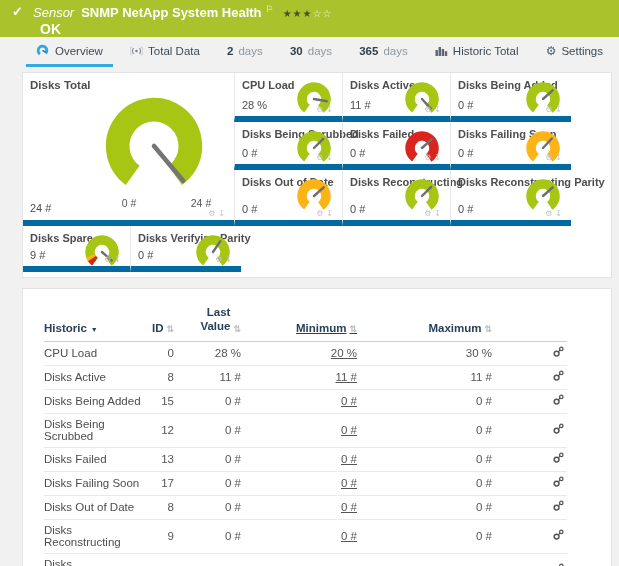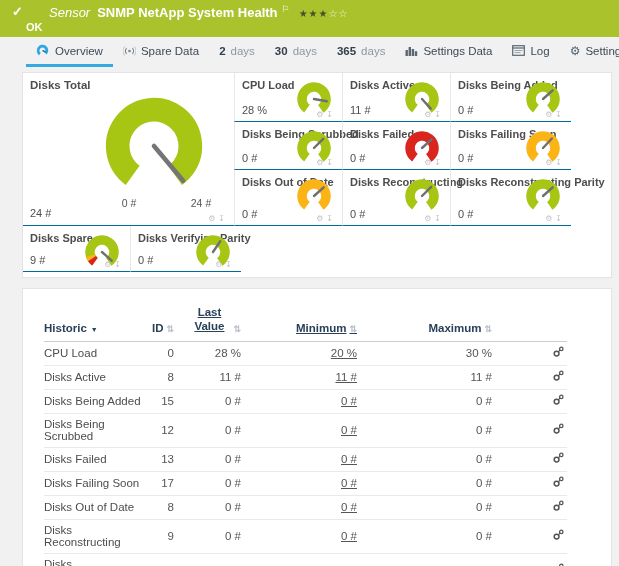--- a/index.html
+++ b/index.html
@@ -5,41 +5,41 @@
   * { box-sizing: border-box; }
   html,body { margin:0; padding:0; }
   body {
     width:619px; height:566px; overflow:hidden; position:relative;
     background:#f1f1f1; font-family:"Liberation Sans", sans-serif; color:#4d4d4d;
   }
   
   .topbar { position:absolute; left:0; top:0; width:619px; height:37px; background:#aac32d; color:#fff; }
   .topbar .check { position:absolute; left:12px; top:4px; font-size:13px; font-weight:bold; }
   .title-line { position:absolute; left:33px; top:4px; font-size:13px; white-space:nowrap; }
-  .kind { font-style:italic; font-weight:400; margin-right:7px;margin-left:16px; }
+  .kind { font-style:italic; font-weight:400; margin-right:7px; }
   .sensor-title { font-weight:700; }
   .flag { font-size:9px; vertical-align:super; margin-left:4px; cursor:pointer; }
   .stars { margin-left:9px; font-size:10px; letter-spacing:1px; cursor:pointer; }
   .stars .f { color:#47502a; } .stars .e { color:rgba(255,255,255,.85); }
-  .ok-line { position:absolute; left:26px; top:21px; font-size:11px; font-weight:700; color:#fff; }
+  .ok-line { position:absolute; left:40px; top:21px; font-size:14px; font-weight:700; color:#fff; }
   
   .tabs { position:absolute; left:0; top:37px; width:619px; height:30px;
           display:flex; justify-content:space-between; align-items:stretch; padding:0 6px 0 26px; }
   .tab { display:flex; align-items:center; gap:5px; padding:0 10px; font-size:11.5px; color:#3e4a56;
          cursor:pointer; border-bottom:3px solid transparent; white-space:nowrap; }
   .tab.active { border-bottom-color:#36a9e1;gap:6px; }
   .tab b { font-weight:700; color:#33404c; }
   .tab .suf { color:#8d98a1; }
   .tab .ticn { display:inline-flex; align-items:center; }
   
   .card { position:absolute; left:22px; width:590px; background:#fff; border:1px solid #e3e3e3; }
   #gaugeCard { top:72px; height:206px; }
   #tableCard { top:288px; height:300px; }
   
-  .panel { position:absolute; border-bottom:1px solid #0369a1; cursor:pointer; }
+  .panel { position:absolute; border-bottom:6px solid #0369a1; cursor:pointer; }
   .vline { border-left:1px solid #e8e8e8; }
   .p-title { position:absolute; left:7px; top:6px; font-size:11px; font-weight:700; color:#4d4d4d; white-space:nowrap; }
   .p-value { position:absolute; left:7px; bottom:5px; font-size:11px; color:#4d4d4d; }
   .p-ico { position:absolute; right:9px; bottom:2px; font-size:8px; color:#c3c3c3; }
   .p-ico span { margin-left:3px; cursor:pointer; }
   .dial { position:absolute; right:10px; top:8px; }
   
   .big { left:0; top:0; width:211px; height:153px; }
   .big .p-title { font-size:11.5px; }
   .big .dial { left:72px; top:14px; right:auto; }
@@ -51,21 +51,21 @@
   th { font-weight:700; color:#29405a; text-align:right; vertical-align:bottom; padding:0 0 7px 0; cursor:pointer; }
   th.c-ch { text-align:left; }
   thead tr { border-bottom:1px solid #c9ced3; }
   tbody tr { border-bottom:1px solid #e9e9e9; }
   td { padding:4px 0 5px 0; color:#555; text-align:right; }
   td.c-ch { text-align:left; color:#4d4d4d; }
   .c-ch { width:100px; } .c-id { width:30px; } .c-last { width:67px; }
   .c-min { width:116px;text-decoration:underline; } .c-max { width:135px; } .c-gear { width:75px; text-align:left; }
   .sort { font-size:9px; color:#b9c0c7; margin-left:3px; }
   .sort-active { font-size:7px; color:#2b4257; margin-left:4px; }
-  .lastv { display:inline-block; width:42px; text-align:center; line-height:1.25; vertical-align:bottom;text-decoration:underline; }
+  .lastv { display:inline-block; width:42px; text-align:right; line-height:1.25; vertical-align:bottom; }
   .gearbtn { background:none; border:none; padding:0; margin:0 0 0 60px; cursor:pointer; display:inline-block; height:12px; }
 </style>
 </head>
 <body>
 
 <div class="topbar">
   <span class="check">✓</span>
   <div class="title-line">
     <span class="kind">Sensor</span><span class="sensor-title">SNMP NetApp System Health</span><span class="flag">⚐</span><span class="stars"><span class="f">★</span><span class="f">★</span><span class="f">★</span><span class="e">☆</span><span class="e">☆</span></span>
   </div>
@@ -85,21 +85,21 @@
     <div class="tab">
       <span class="ticn">
         <svg width="13" height="12" viewBox="0 0 13 12">
           <circle cx="6.5" cy="6" r="1.3" fill="#7a858e"></circle>
           <path d="M3.6 3.2 a3.9 3.9 0 0 0 0 5.6" fill="none" stroke="#7a858e" stroke-width="1.1"></path>
           <path d="M9.4 3.2 a3.9 3.9 0 0 1 0 5.6" fill="none" stroke="#7a858e" stroke-width="1.1"></path>
           <path d="M1.7 1.6 a6.2 6.2 0 0 0 0 8.8" fill="none" stroke="#b6bec5" stroke-width="1"></path>
           <path d="M11.3 1.6 a6.2 6.2 0 0 1 0 8.8" fill="none" stroke="#b6bec5" stroke-width="1"></path>
         </svg>
       </span>
-      <span>Spare Data</span>
+      <span>Total Data</span>
     </div>
     <div class="tab">
       <b>2</b>
       <span class="suf">days</span>
     </div>
     <div class="tab">
       <b>30</b>
       <span class="suf">days</span>
     </div>
     <div class="tab">
@@ -108,32 +108,21 @@
     </div>
     <div class="tab">
       <span class="ticn">
         <svg width="13" height="11" viewBox="0 0 13 11">
           <rect x="0.5" y="5" width="2.4" height="6" fill="#5a6772"></rect>
           <rect x="3.6" y="2" width="2.4" height="9" fill="#5a6772"></rect>
           <rect x="6.7" y="4" width="2.4" height="7" fill="#5a6772"></rect>
           <rect x="9.8" y="6.2" width="2.4" height="4.8" fill="#5a6772"></rect>
         </svg>
       </span>
-      <span>Settings Data</span>
-    </div>
-    <div class="tab">
-      <span class="ticn">
-        <svg width="13" height="11" viewBox="0 0 13 11">
-          <rect x="0.7" y="0.7" width="11.6" height="9.6" fill="none" stroke="#5a6772" stroke-width="1.2"></rect>
-          <line x1="0.7" y1="3" x2="12.3" y2="3" stroke="#5a6772" stroke-width="1.2"></line>
-          <line x1="2.5" y1="5.5" x2="10.5" y2="5.5" stroke="#9aa4ac" stroke-width="1"></line>
-          <line x1="2.5" y1="7.6" x2="8.5" y2="7.6" stroke="#9aa4ac" stroke-width="1"></line>
-        </svg>
-      </span>
-      <span>Log</span>
+      <span>Historic Total</span>
     </div>
     <div class="tab">
       <span class="ticn">
         <span style="font-size:12px;color:#53646f;line-height:1;">⚙</span>
       </span>
       <span>Settings</span>
     </div>
   </div>
 
 <div class="card" id="gaugeCard">

